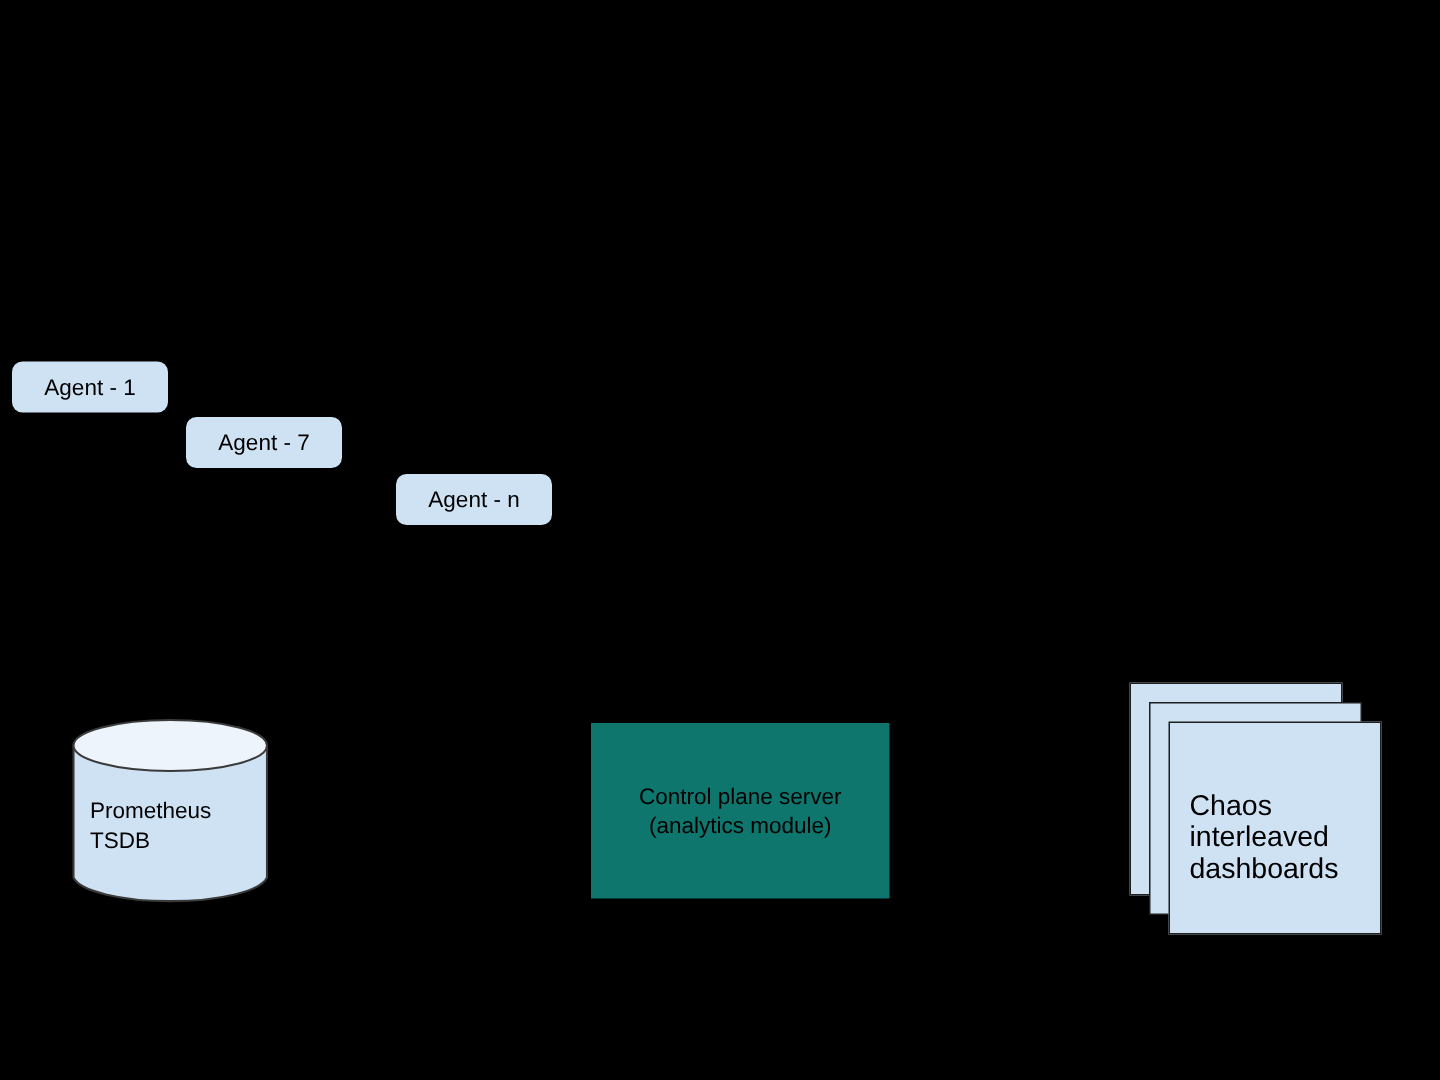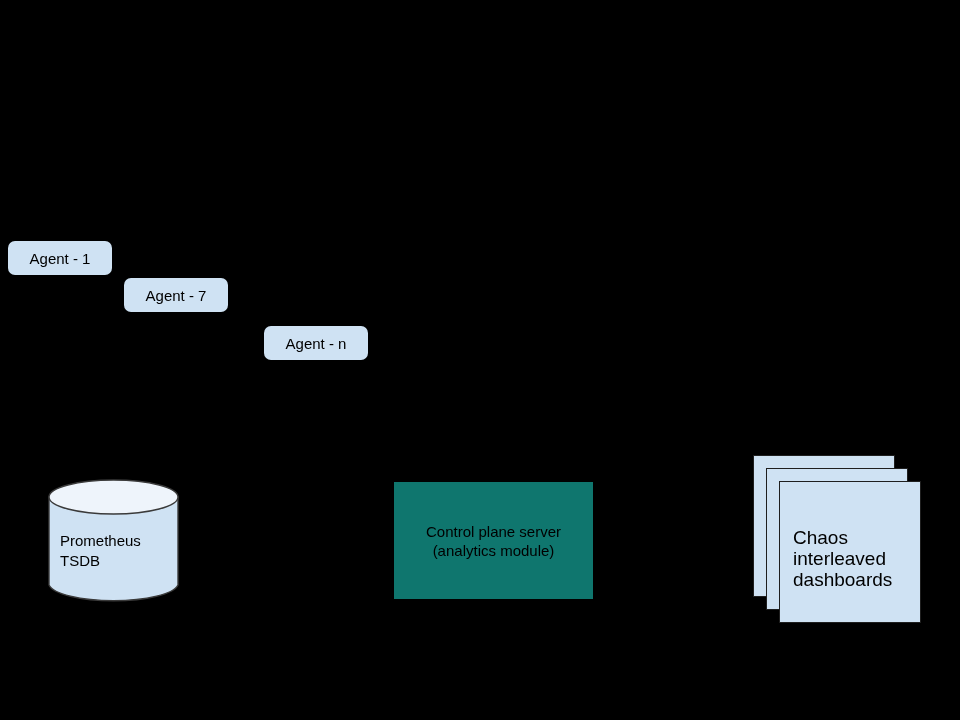--- a/index.html
+++ b/index.html
@@ -118,21 +118,21 @@
 <div id="canvas">
 
   <div class="agent-node" style="left:8px; top:241px; width:104px; height:34px;">
     <span>Agent - 1</span>
   </div>
 
   <div class="agent-node" style="left:124px; top:278px; width:104px; height:34px;">
     <span>Agent - 7</span>
   </div>
 
-  <div class="agent-node" style="left:264px; top:326px; width:104px; height:34px;">
+  <div class="agent-node" style="left:264px; top:316px; width:104px; height:34px;">
     <span>Agent - n</span>
   </div>
 
   <div class="cylinder">
     <svg width="131" height="124" viewBox="0 0 131 124">
       <path d="M1,18 L1,106 A65,18 0 0,0 130,106 L130,18 Z" fill="#cfe2f3" stroke="#3a3a3a" stroke-width="1.4"></path>
       <ellipse cx="65.5" cy="18" rx="64.5" ry="17" fill="#eef4fb" stroke="#3a3a3a" stroke-width="1.4"></ellipse>
     </svg>
     <div class="cylinder-label">Prometheus
 TSDB</div>

